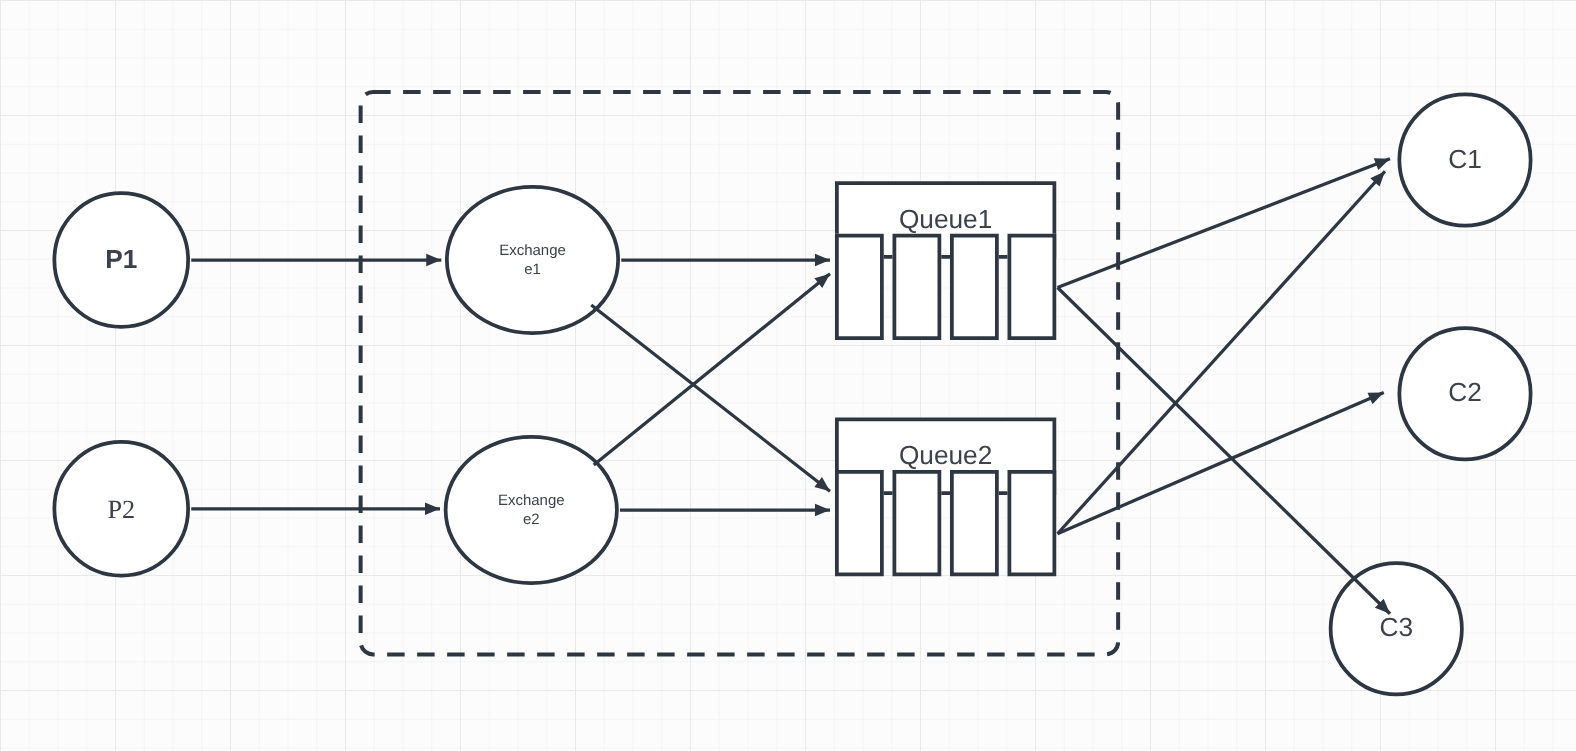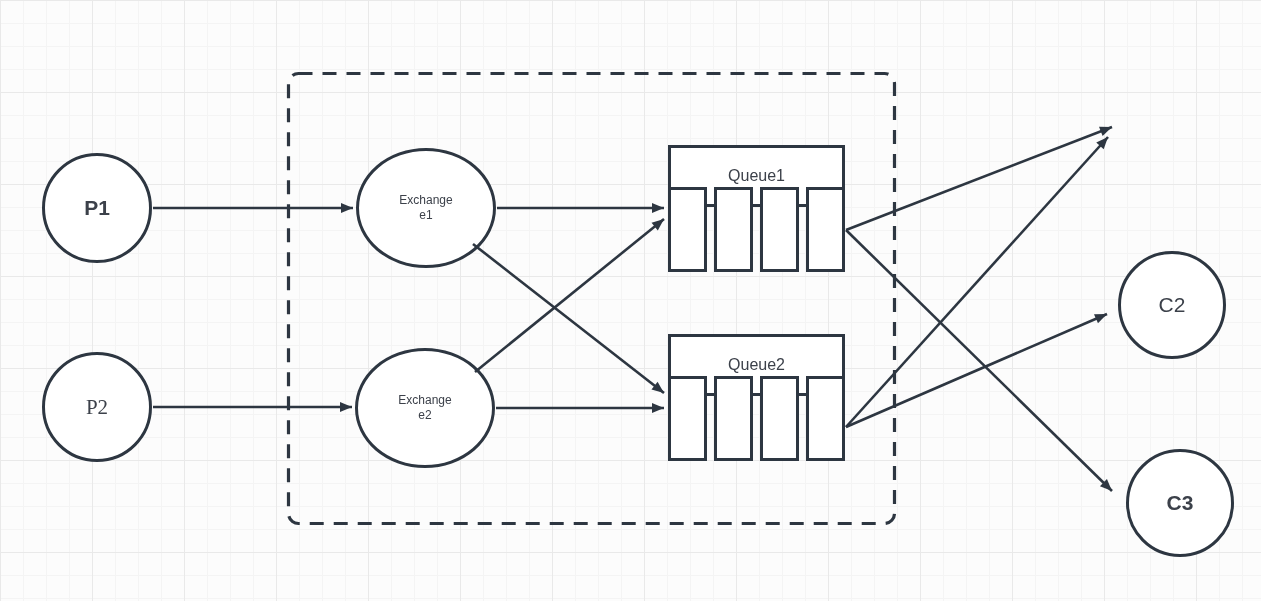--- a/index.html
+++ b/index.html
@@ -49,21 +49,21 @@
   .q-header {
     position: absolute;
     top: 0; left: 0; right: 0;
     height: 62px;
     box-sizing: border-box;
     background: #ffffff;
     border: 3px solid #2d3641;
     display: flex;
     align-items: center;
     justify-content: center;
-    font-size: 16px;
+    font-size: 21px;
   }
   .q-body {
     position: absolute;
     top: 42px; left: 0; right: 0;
     height: 85px;
     display: flex;
     gap: 7px;
   }
   .q-cell {
     flex: 1;
@@ -73,22 +73,22 @@
   }
 
   
   .pos-p1 { left: 42px;   top: 153px; font-weight: bold; }
   .pos-p2 { left: 42px;   top: 352px; font-family: Liberation Serif, serif; }
   .pos-e1 { left: 356px;  top: 148px; }
   .pos-e2 { left: 355px;  top: 348px; }
   .pos-q1 { left: 668px;  top: 145px; }
   .pos-q2 { left: 668px;  top: 334px; }
   .pos-c1 { left: 1118px; top: 74px;  }
-  .pos-c2 { left: 1118px; top: 251px; }
-  .pos-c3 { left: 1126px; top: 449px; font-weight: bold; }
+  .pos-c2 { left: 1118px; top: 261px; }
+  .pos-c3 { left: 1063px; top: 449px; }
 
   .edges-layer {
     position: absolute;
     left: 0; top: 0;
     width: 1261px;
     height: 601px;
     z-index: 3;
     pointer-events: none;
   }
 </style>
@@ -146,20 +146,23 @@
   <div class="queue pos-q2">
     <div class="q-header">Queue2</div>
     <div class="q-body">
         <div class="q-cell"></div>
         <div class="q-cell"></div>
         <div class="q-cell"></div>
         <div class="q-cell"></div>
       </div>
   </div>
 
+  <div class="node circle c-small pos-c1">
+    <span>C1</span>
+  </div>
   <div class="node circle c-small pos-c2">
     <span>C2</span>
   </div>
   <div class="node circle c-small pos-c3">
     <span>C3</span>
   </div>
 
 </div>
 
 </body></html>

